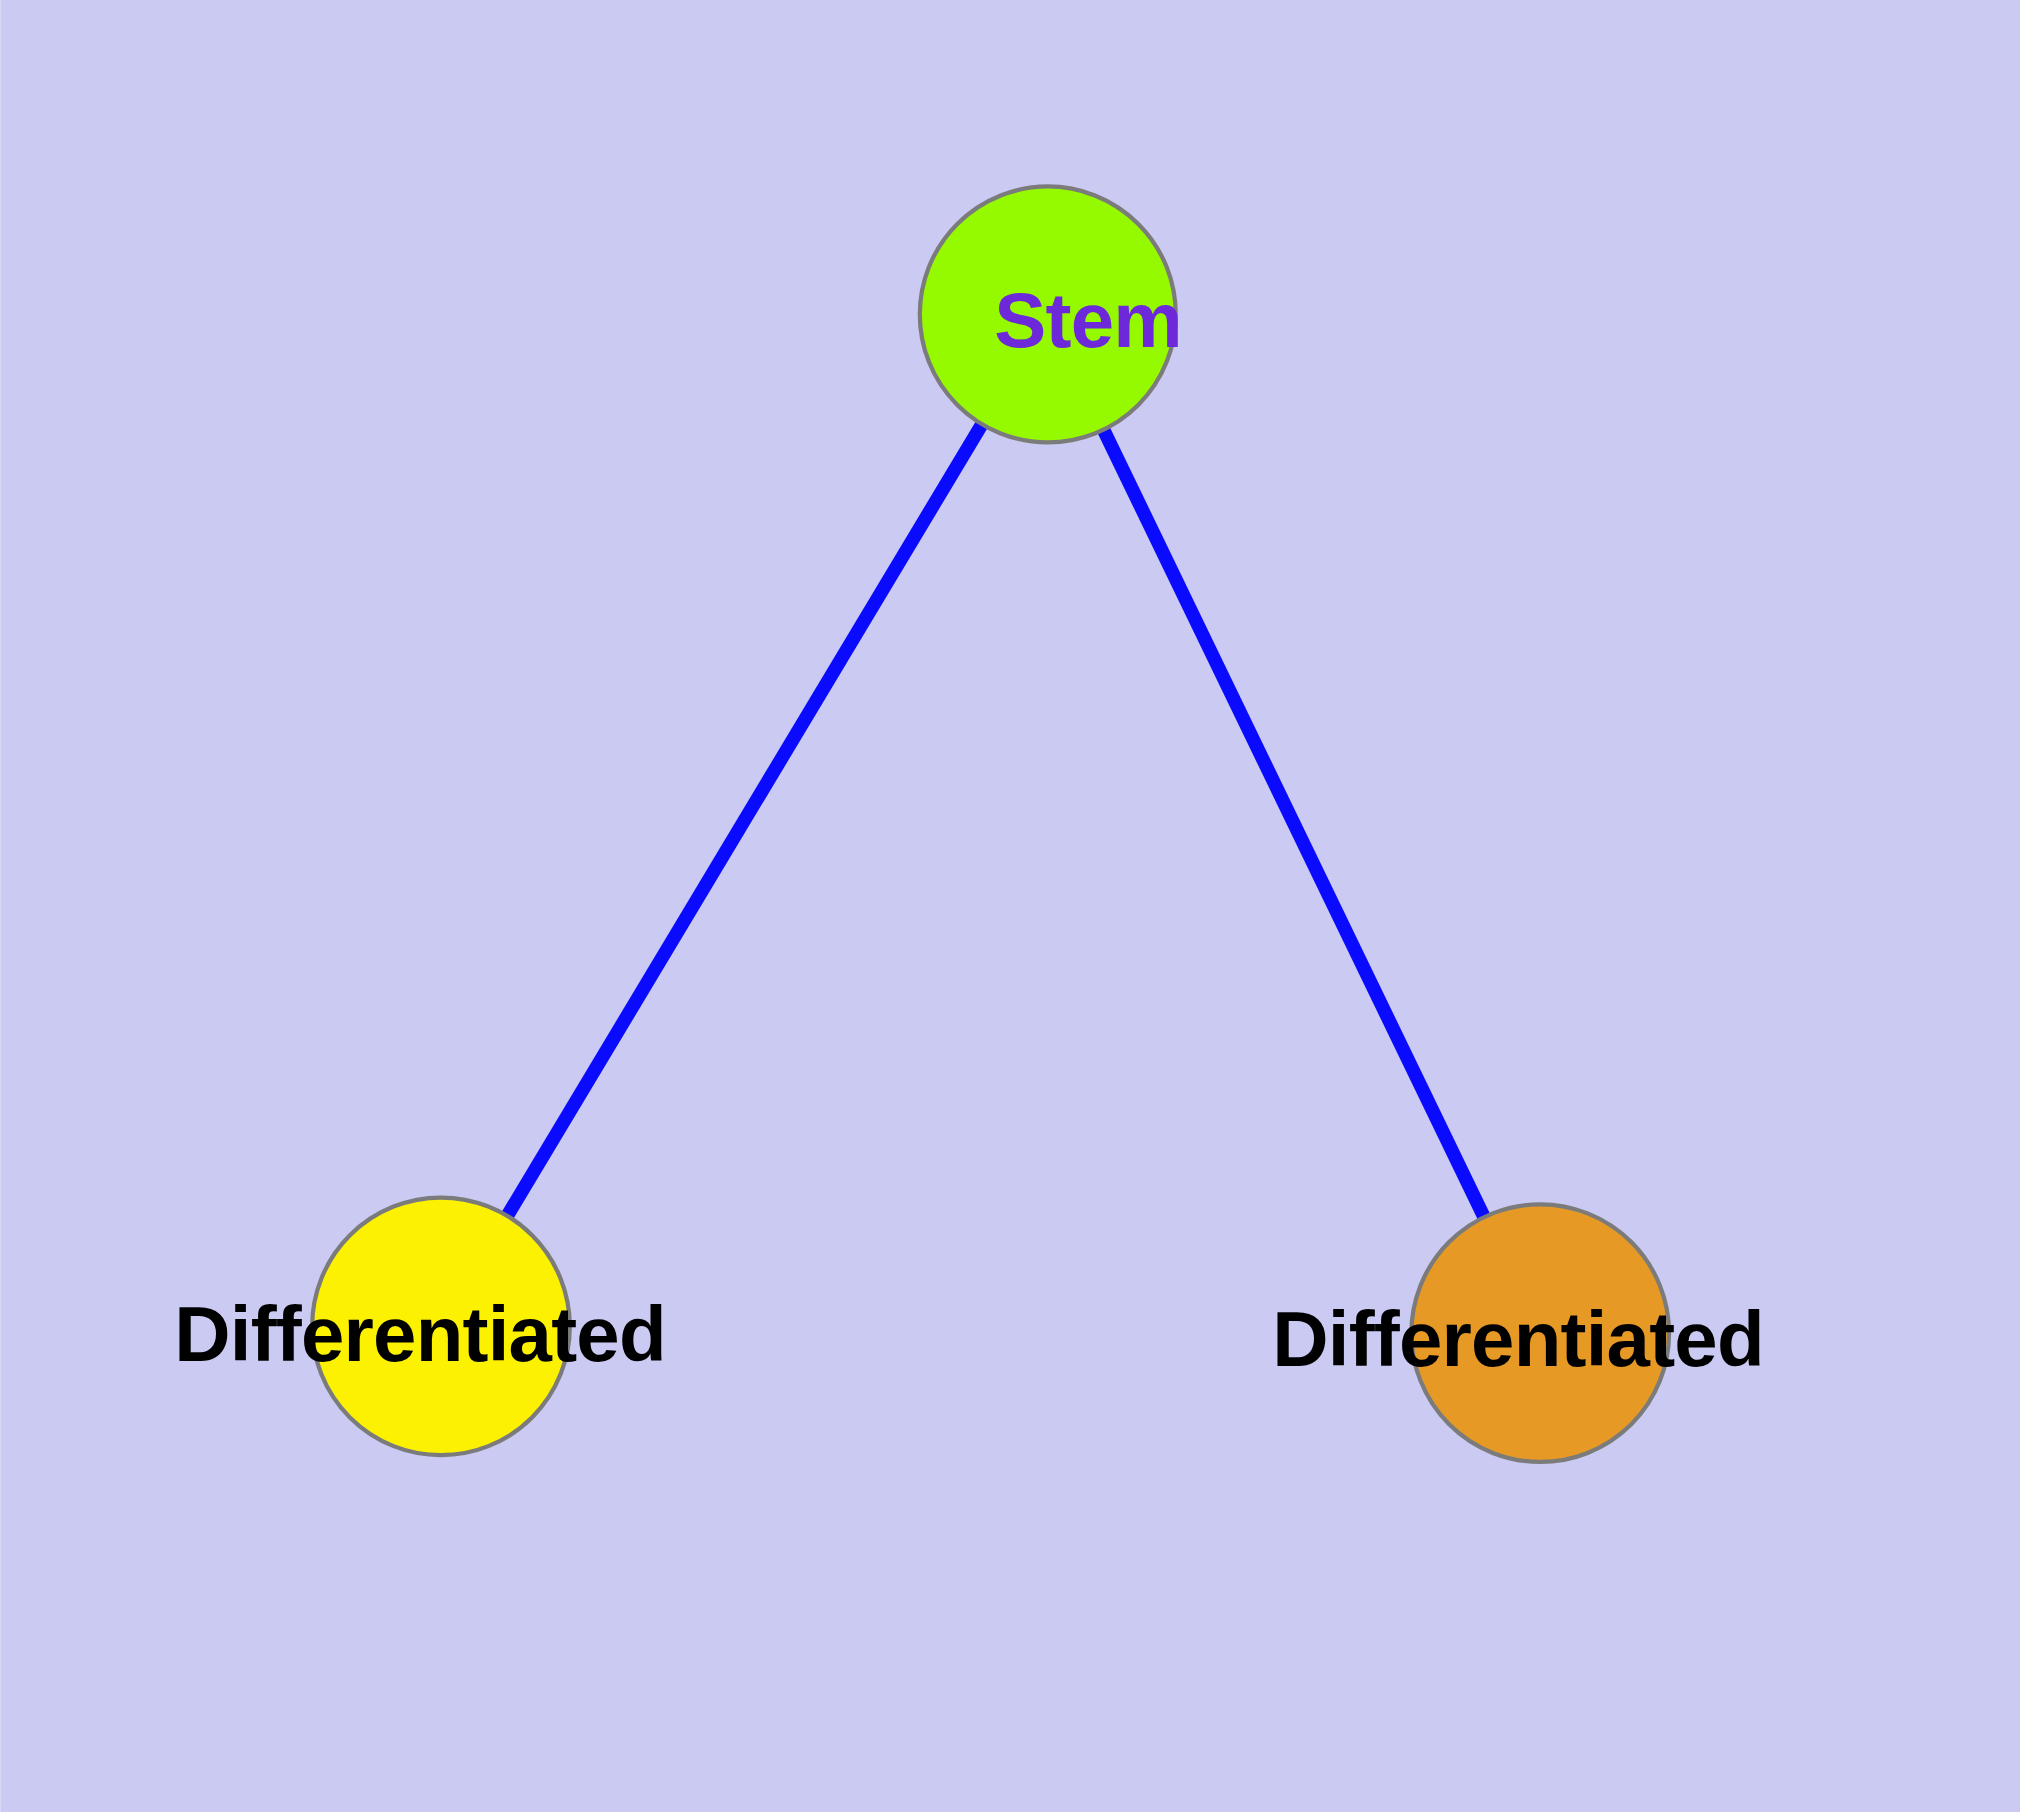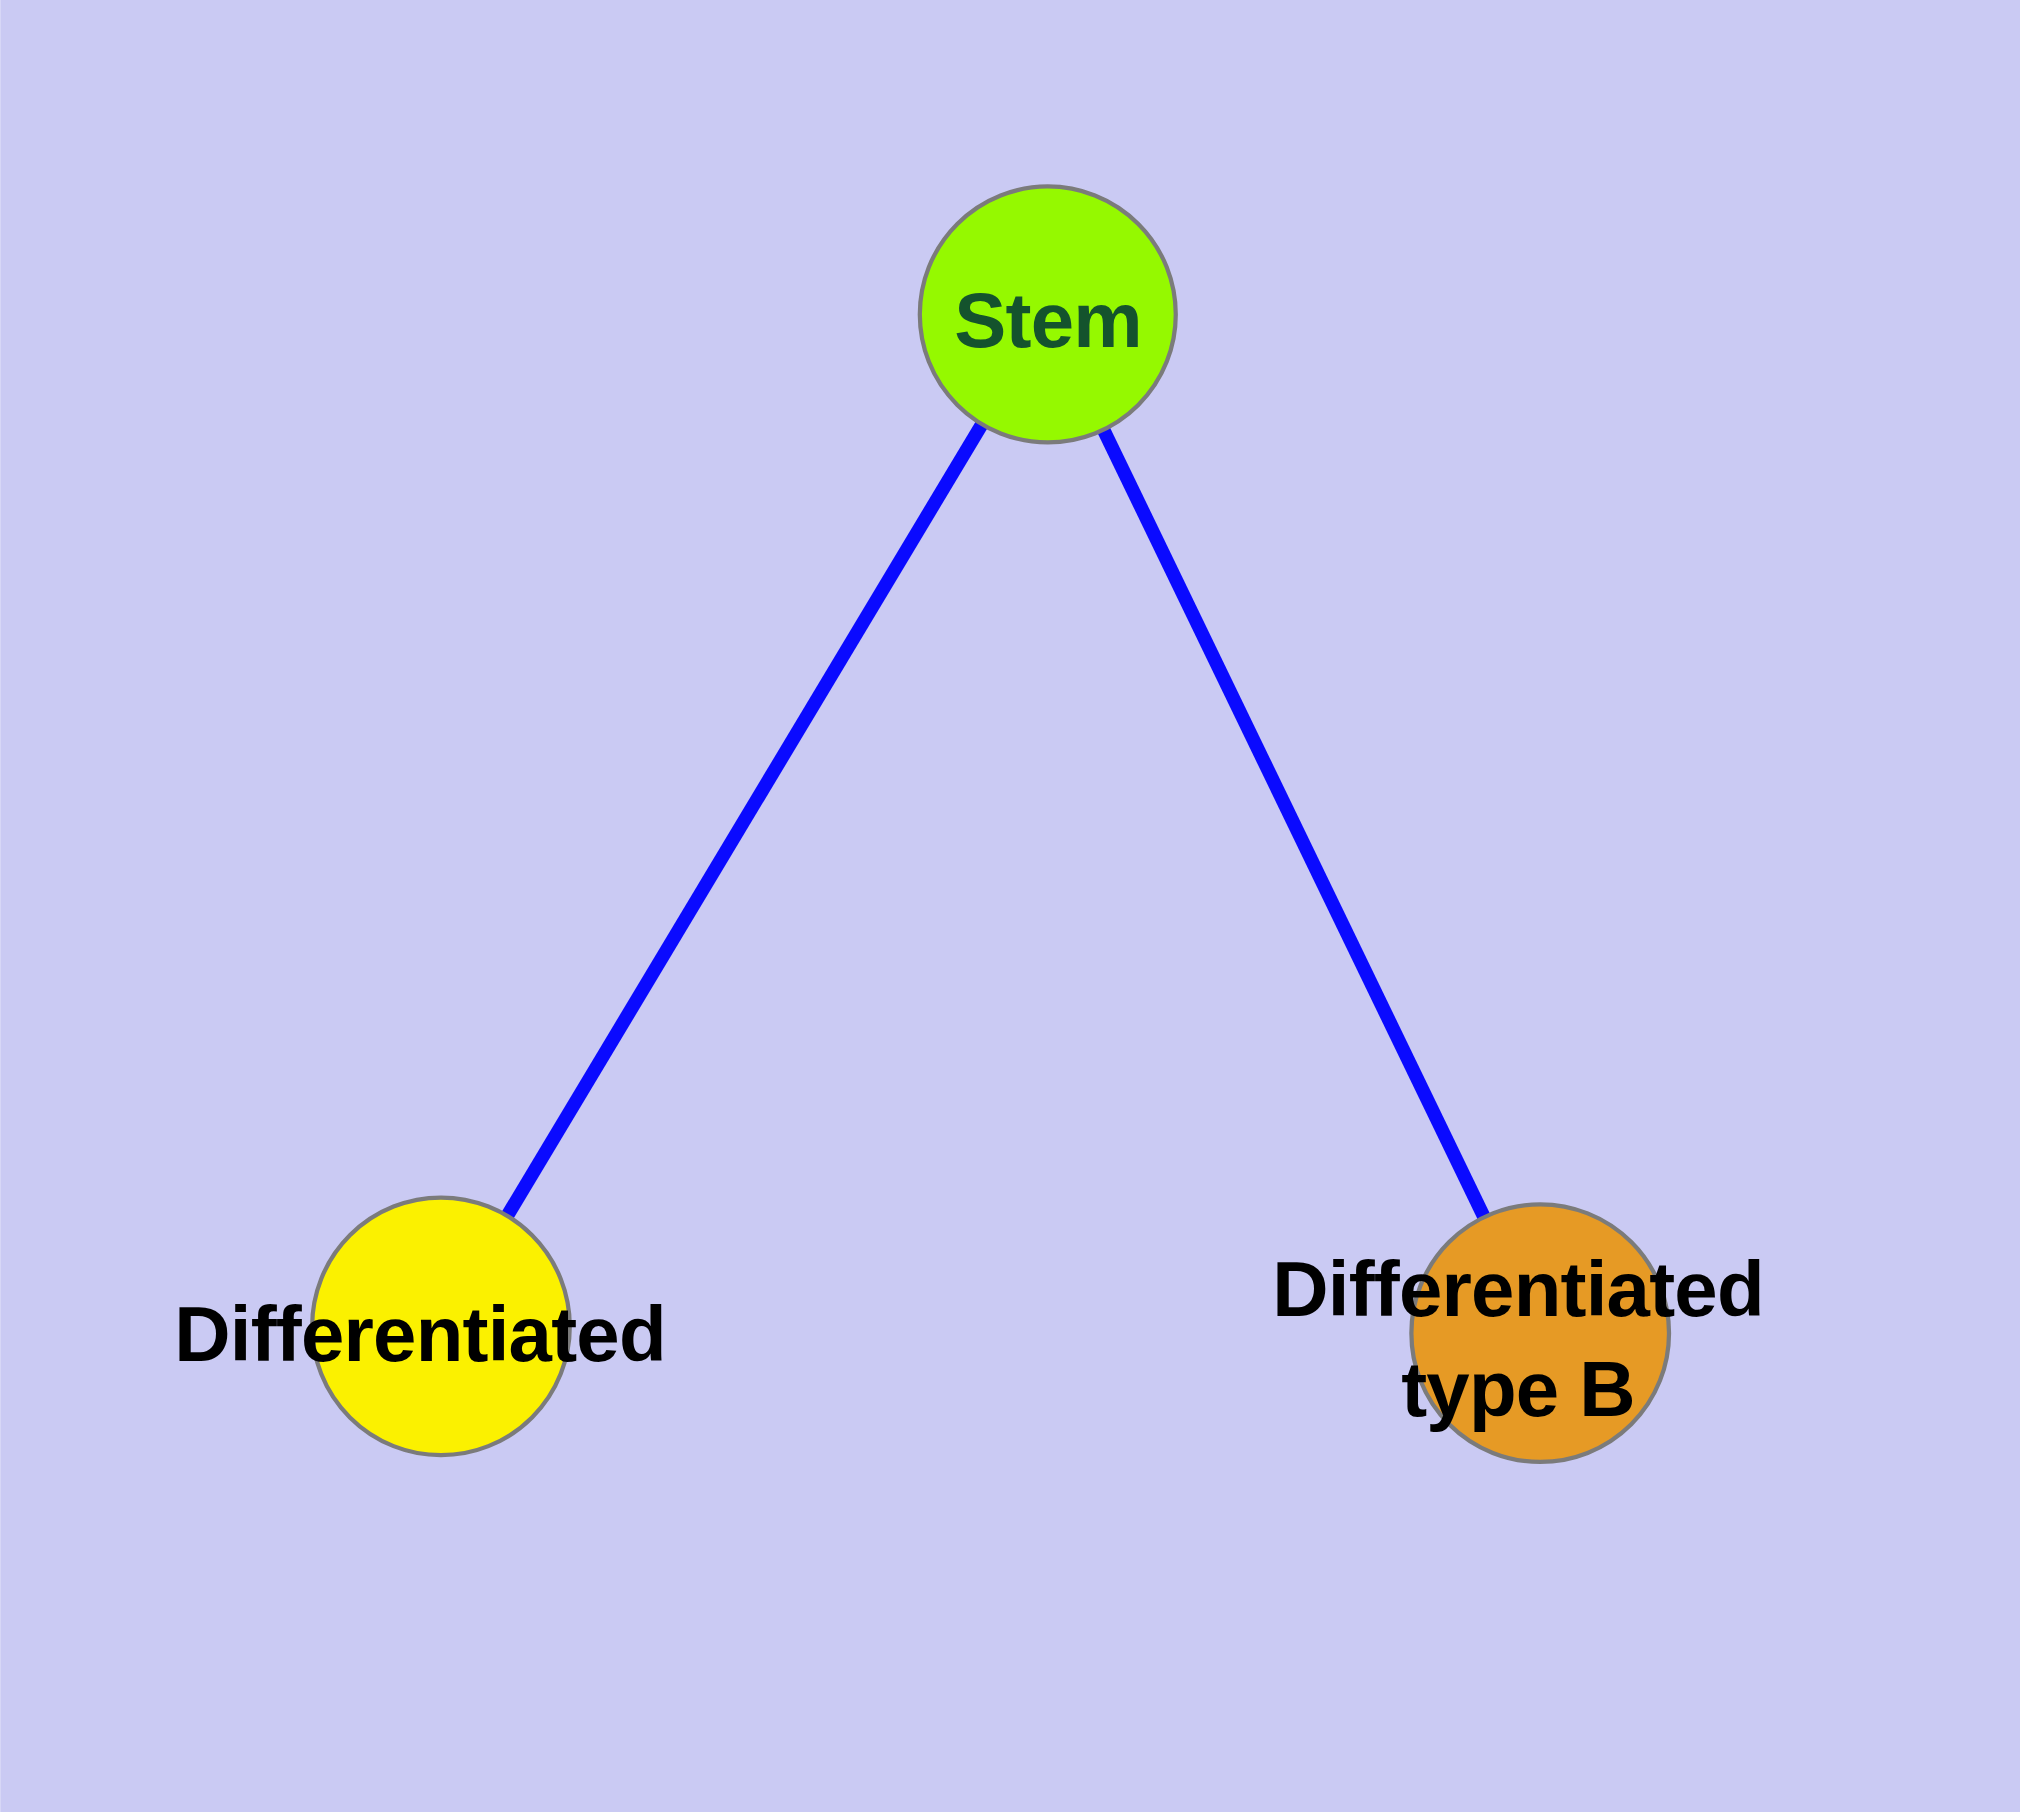--- a/index.html
+++ b/index.html
@@ -44,27 +44,26 @@
 
   <svg class="diagram-svg" viewBox="0 0 2384 2138" xmlns="http://www.w3.org/2000/svg">
       <rect x="0" y="0" width="2384" height="2138" fill="#CACAF3"></rect>
       <line x1="1236" y1="371" x2="520" y2="1565" stroke="#0A0AFF" stroke-width="16"></line>
       <line x1="1236" y1="371" x2="1817" y2="1573" stroke="#0A0AFF" stroke-width="16"></line>
       <circle cx="1236" cy="371" r="151" fill="#95F900" stroke="#7B7B7B" stroke-width="5"></circle>
       <circle cx="520" cy="1565" r="152" fill="#FBF100" stroke="#7B7B7B" stroke-width="5"></circle>
       <circle cx="1817" cy="1573" r="152" fill="#E69A25" stroke="#7B7B7B" stroke-width="5"></circle>
     </svg>
 
-  <div class="node-label" style="left: 1048px; top: 320px; color: #14532d;">
+  <div class="node-label" style="left: 1088px; top: 320px; color: #6d28d9;">
     <span class="label-line">Stem</span>
   </div>
 
   <div class="node-label" style="left: 420px; top: 1334px; color: rgb(0, 0, 0);">
     <span class="label-line">Differentiated</span>
   </div>
 
   <div class="node-label" style="left: 1518px; top: 1339px; color: rgb(0, 0, 0);">
     <span class="label-line">Differentiated</span>
-    <span class="label-line">type B</span>
   </div>
 
 </div>
 
 
 </body></html>

